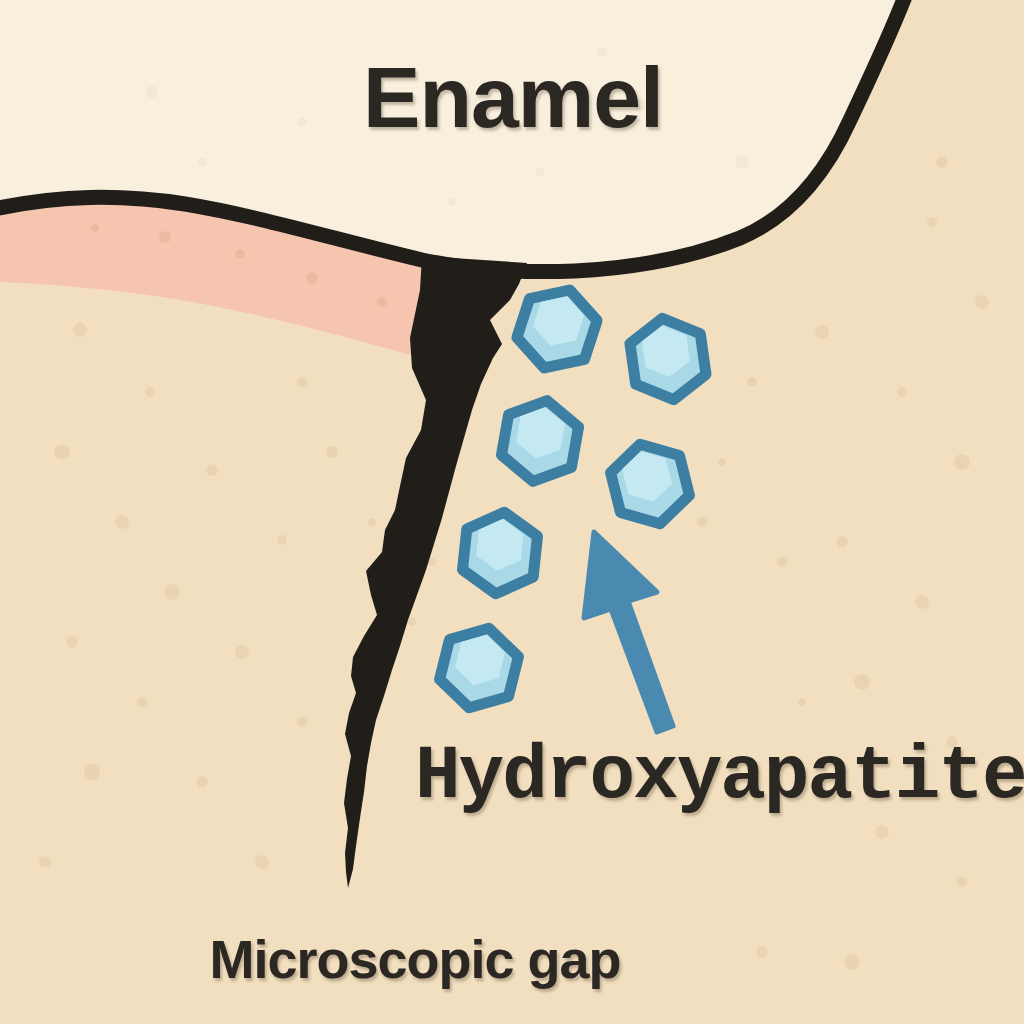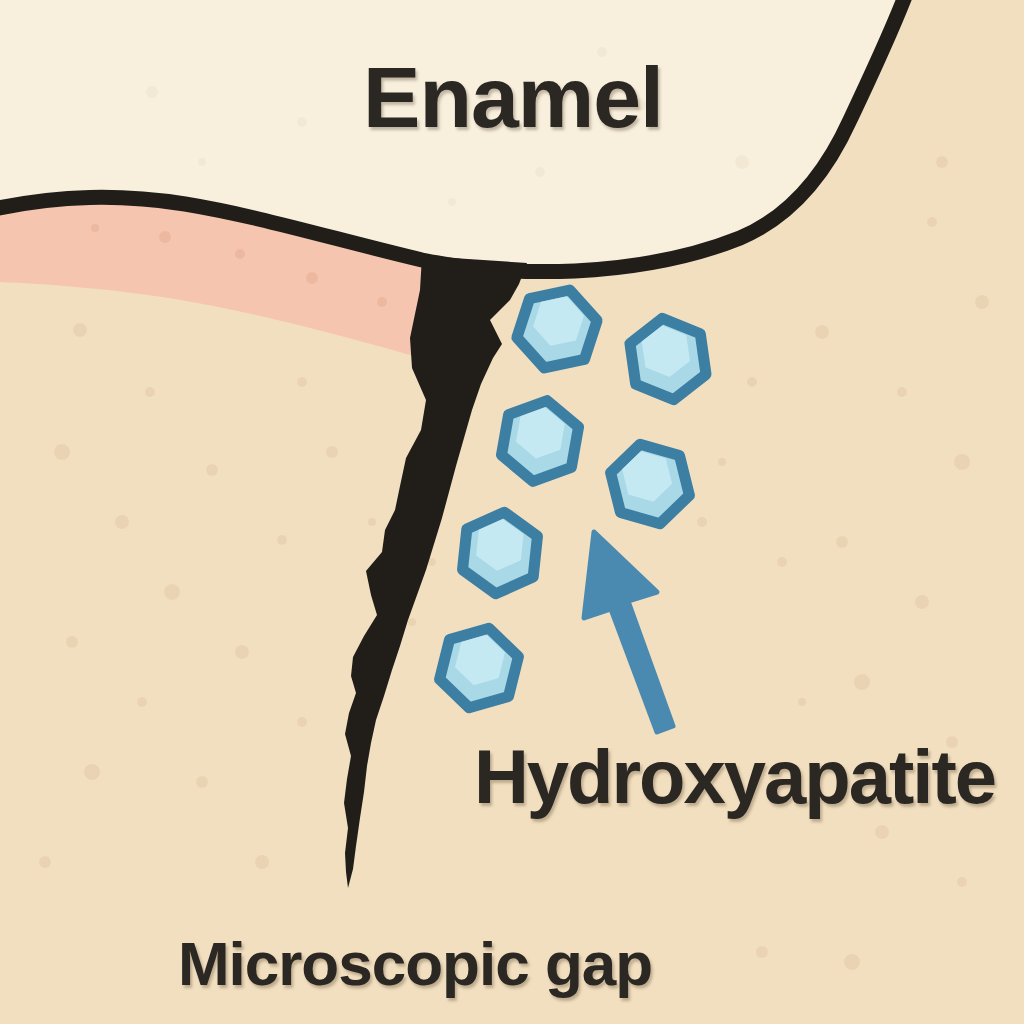--- a/index.html
+++ b/index.html
@@ -10,22 +10,22 @@
   }
   .artwork{position:absolute;left:0;top:0;width:100%;height:100%;display:block;}
   .label{
     position:absolute;
     font-weight:bold;
     color:#2b2723;
     text-shadow:2px 3px 3px rgba(92,74,48,.35);
     white-space:nowrap;
   }
   .label-enamel{left:213px;top:48px;width:600px;text-align:center;font-size:86px;letter-spacing:-1px;}
-  .label-hap{left:415px;top:732px;width:580px;text-align:right;font-size:76px;line-height:90px;letter-spacing:-2px;}
-  .label-gap{left:65px;top:928px;width:700px;text-align:center;font-size:62px;letter-spacing:-1px;}
+  .label-hap{left:415px;top:732px;width:580px;text-align:right;font-size:76px;line-height:90px;letter-spacing:-2px;font-family:Liberation Mono, monospace;}
+  .label-gap{left:65px;top:928px;width:700px;text-align:center;font-size:54px;letter-spacing:-1px;}
 </style>
 </head>
 <body>
 
 <div class="canvas">
 
   <svg class="artwork" viewBox="0 0 1024 1024" aria-hidden="true">
 
     <rect x="0" y="0" width="1024" height="1024" fill="#f2dfc0"></rect>
 

